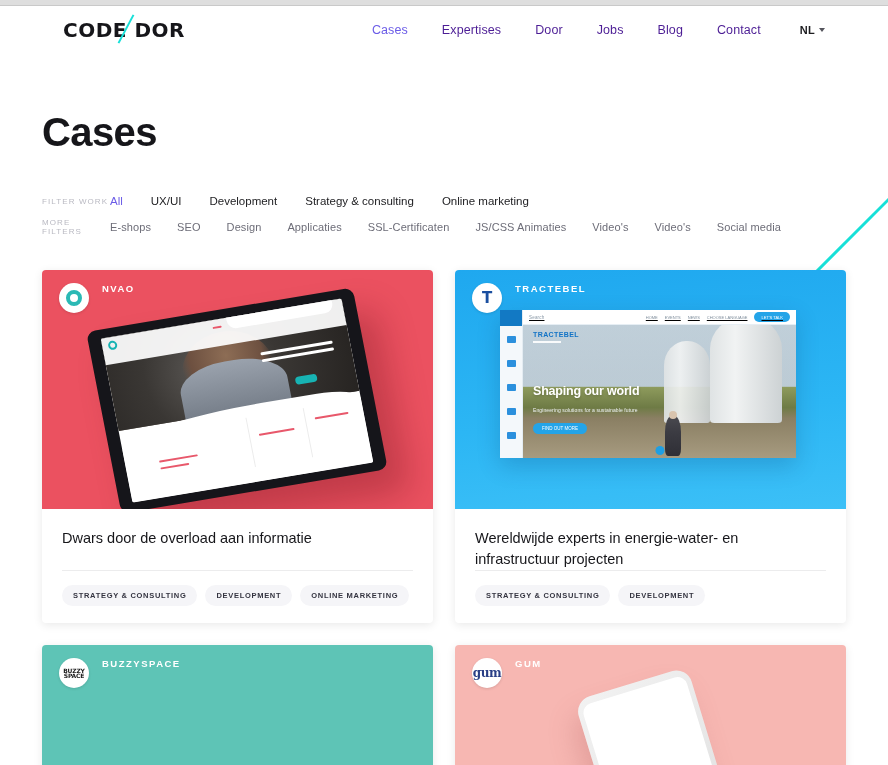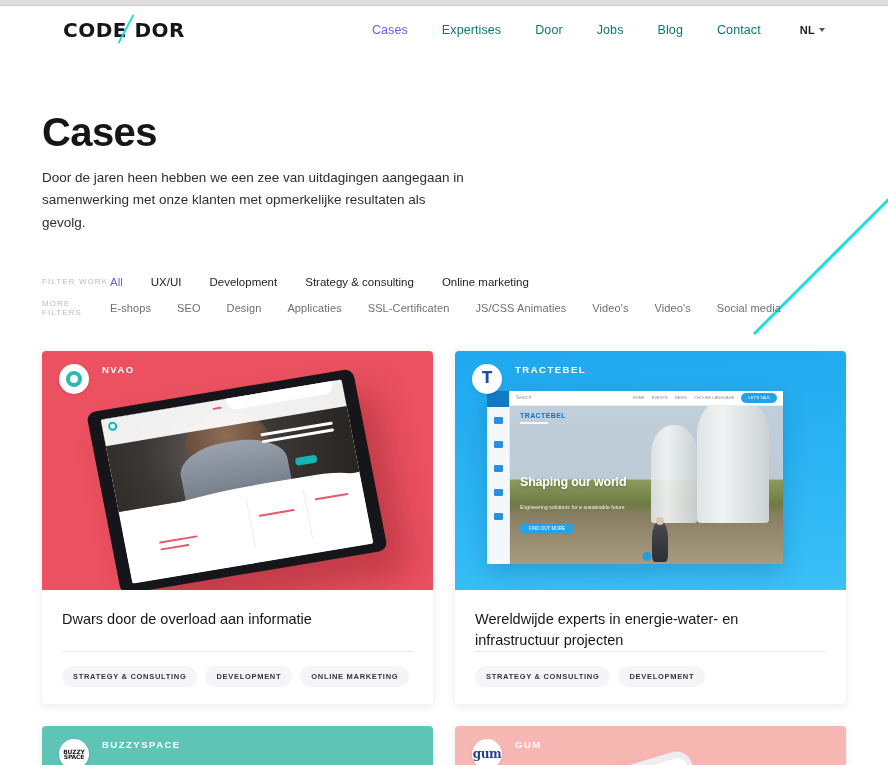--- a/index.html
+++ b/index.html
@@ -75,21 +75,21 @@
   }
 
   .main-nav {
     margin-left: auto;
     display: flex;
     align-items: center;
     gap: 0;
   }
   .nav-link {
     font-size: 12.5px;
-    color: #0f766e;
+    color: #4c1d95;
     text-decoration: none;
     padding: 6px 17px;
     letter-spacing: 0.1px;
     cursor: pointer;
     white-space: nowrap;
   }
   .nav-link.active { color: #6b5ce7; }
 
   .lang-switch {
     display: flex;
@@ -324,26 +324,27 @@
   }
   .tb-notch {
     position:absolute; right:4%; top:-2%;
     width:44%; height:9%; background:#fff; border-radius:0 0 9px 9px;
   }
 
   
   .vis-tractebel { background: linear-gradient(175deg,#1fa8ef 0%, #2cb6f4 60%, #3cc0f7 100%); }
   .tb2-window {
     position:absolute;
-    left:32px; top:40px;
-    width: 296px; height: 173px;
+    left:45px; top:40px;
+    width: 296px; height: 148px;
     background:#fff;
     box-shadow: 0 8px 22px rgba(0,40,90,0.20);
     overflow:hidden;
     display:flex;
+    text-decoration:underline;
   }
   .tb2-side {
     width: 23px; background:#f4f8fb; border-right:1px solid #e4ecf2;
     position:relative;
   }
   .tb2-side-top { height:16px; background:#1279c4; }
   .tb2-ico {
     position:absolute; left:7px; width:9px; height:7px; background:#2b90dd; border-radius:1px;
   }
   .tb2-main { flex:1; position:relative; }
@@ -473,21 +474,20 @@
 
       <div class="lang-switch">
         <span class="lang-label">NL</span>
         <span class="caret"></span>
       </div>
     </nav>
   </header>
 
   <section class="hero">
     <h1 class="page-title">Cases</h1>
-    <p class="page-intro">Door de jaren heen hebben we een zee van uitdagingen aangegaan in samenwerking met onze klanten met opmerkelijke resultaten als gevolg.</p>
   </section>
 
   <section class="filters">
     <div class="filter-row">
       <span class="filter-caption">FILTER WORK</span>
       <span class="filter-item active">All</span>
       <span class="filter-item">UX/UI</span>
       <span class="filter-item">Development</span>
       <span class="filter-item">Strategy &amp; consulting</span>
       <span class="filter-item">Online marketing</span>

